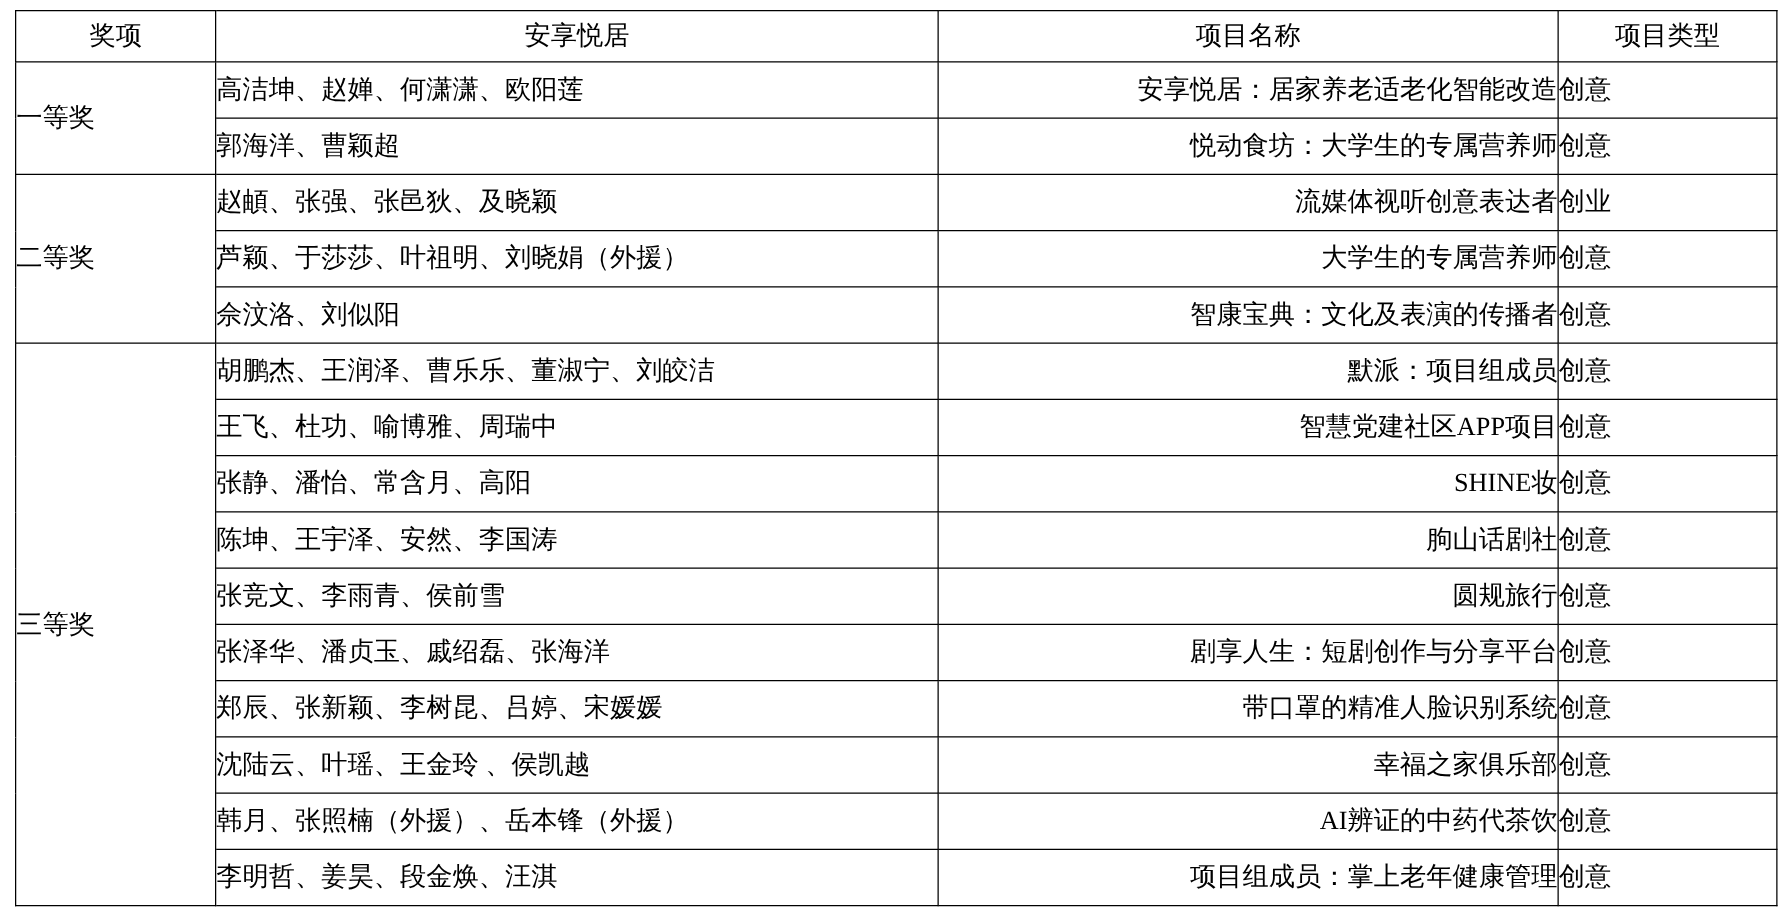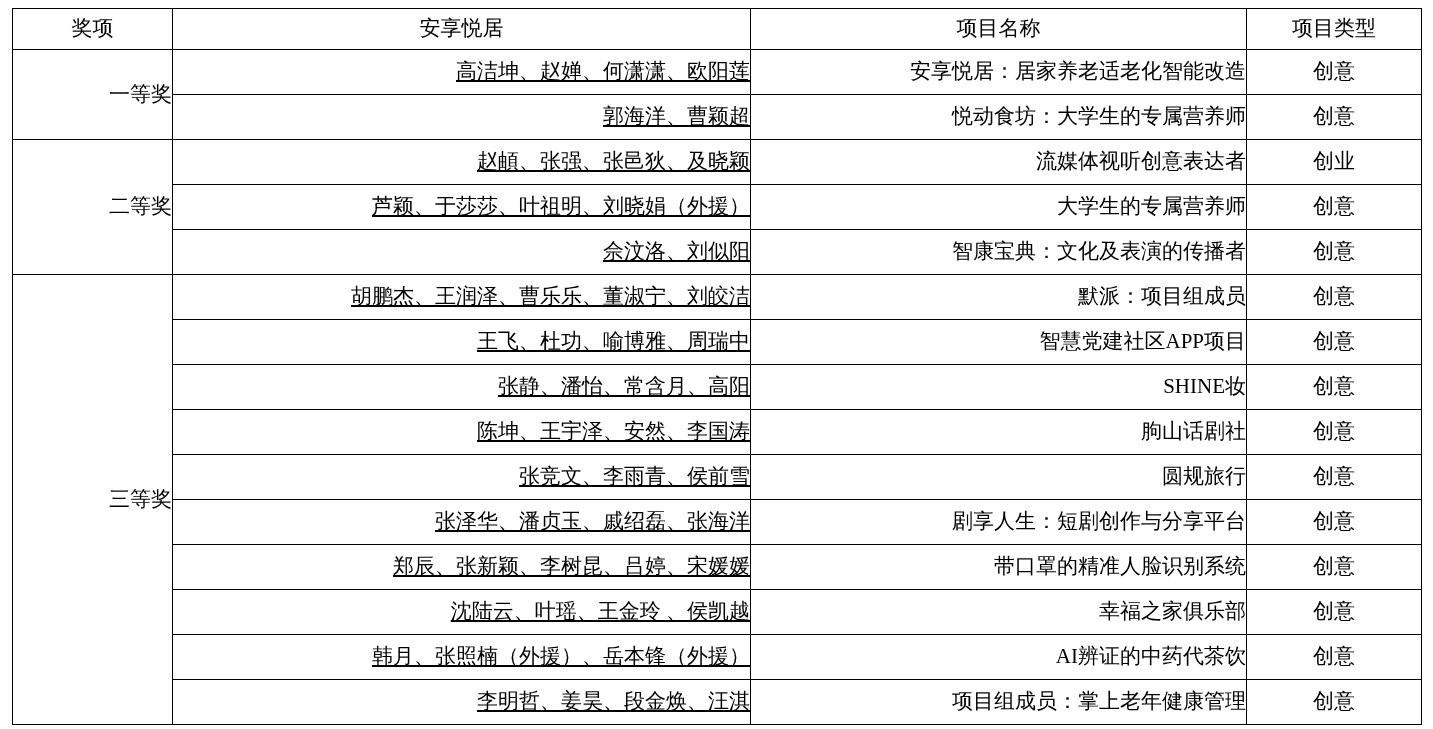--- a/index.html
+++ b/index.html
@@ -37,39 +37,38 @@
     font-weight: bold;
     text-align: center;
     font-size: 22px;
   }
   .col-award   { width: 160px; }
   .col-members { width: 578px; }
   .col-project { width: 496px; }
   .col-type    { width: 175px; }
 
   td.award-cell {
-    text-align: right;
+    text-align: left;
     vertical-align: middle;
     font-size: 22px;
   }
   td.members-cell {
-    text-align: right;
+    text-align: left;
     vertical-align: middle;
     height: 44px;
     padding: 0 6px;
-    text-decoration: underline;
   }
   td.project-cell {
     text-align: right;
     vertical-align: middle;
     height: 44px;
     padding: 0 8px;
   }
   td.type-cell {
-    text-align: center;
+    text-align: left;
     vertical-align: middle;
     height: 44px;
   }
 </style>
 </head>
 <body>
 
 <div class="sheet">
   <table class="award-table">
     <colgroup>

